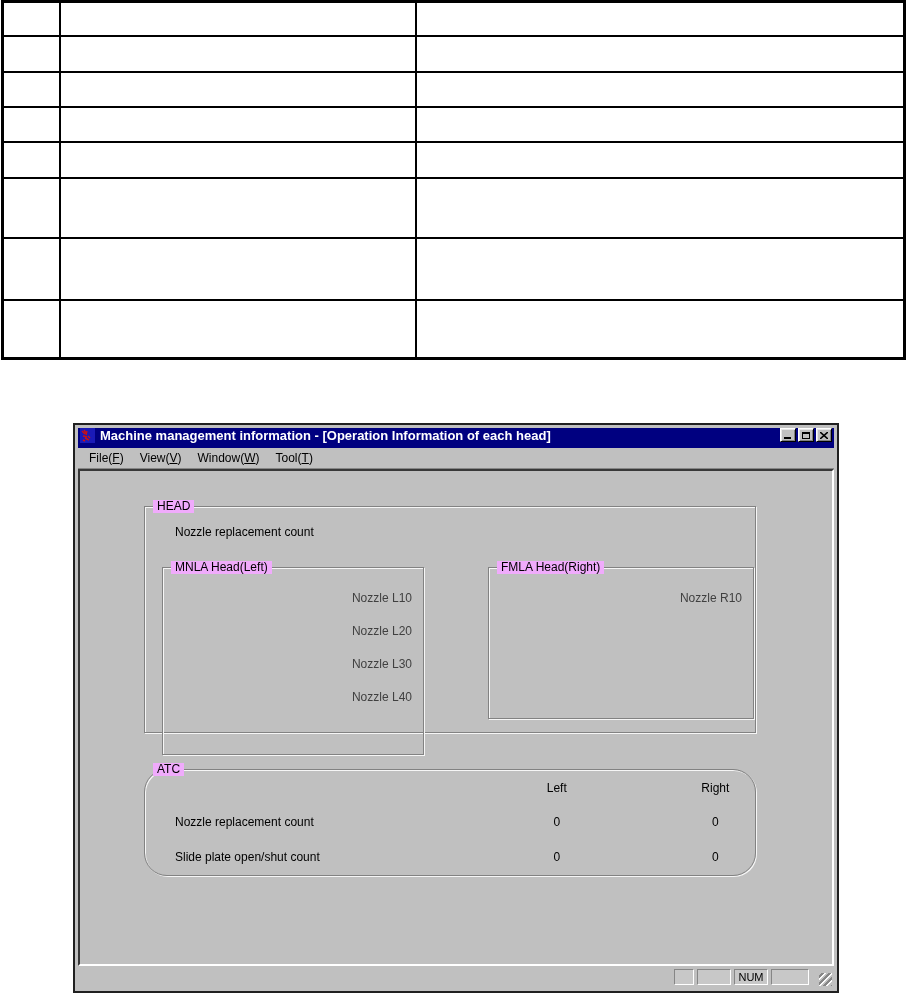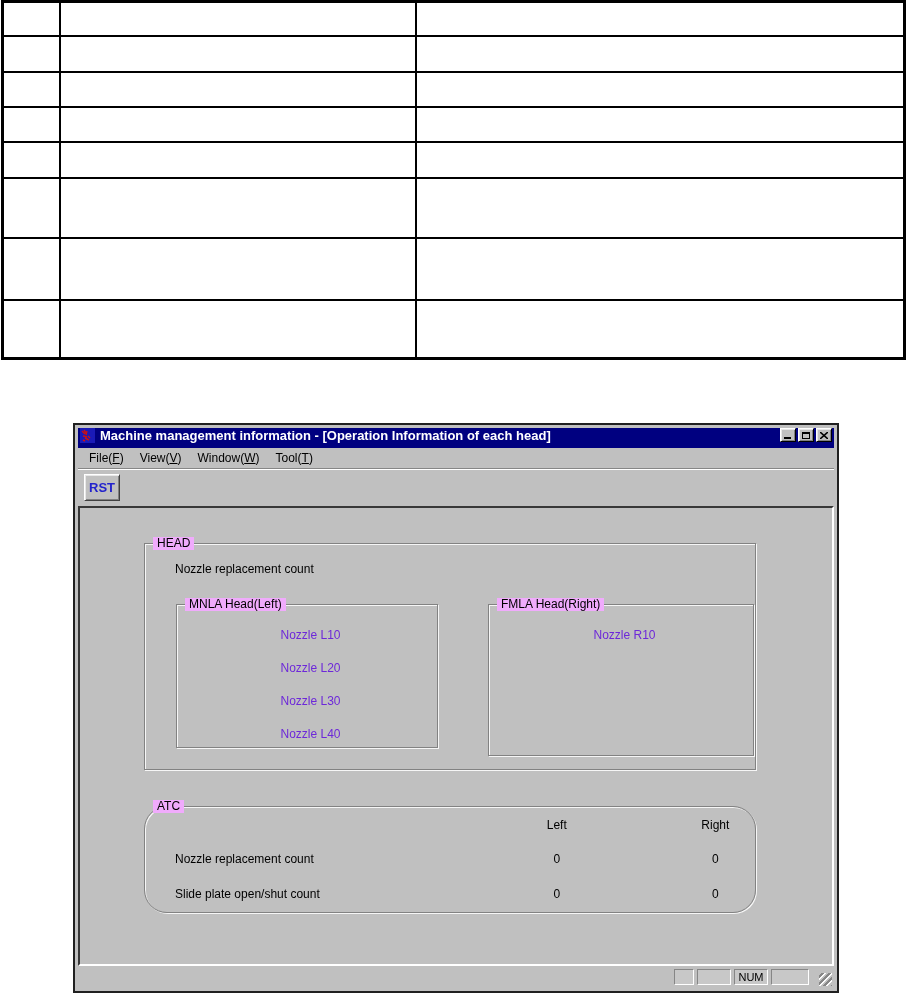--- a/index.html
+++ b/index.html
@@ -47,22 +47,22 @@
     border:2px solid; border-color:#383838 #ffffff #ffffff #383838; }
 
   .groupbox { position:absolute; border:1px solid #828282;
     box-shadow:inset 1px 1px 0 #f6f6f6, 1px 1px 0 #f6f6f6; }
   .grouplabel { position:absolute; top:-7px; left:8px; background:#f0abfc;
     padding:0 4px; font-size:12px; line-height:13px; color:#000; white-space:nowrap; }
 
   .head-desc { position:absolute; left:30px; top:18px; font-size:12px; color:#000; }
 
   .nrows { position:absolute; left:0; right:0; top:13px; }
-  .nrow { height:33px; display:flex; align-items:center; justify-content:center;
-    padding:0 11px 0 18px; font-size:12px; color:#6d28d9; }
+  .nrow { height:33px; display:flex; align-items:center; justify-content:flex-end;
+    padding:0 11px 0 18px; font-size:12px; color:#404040; }
 
   .atc-h { position:absolute; top:11px; font-size:12px; transform:translateX(-50%); }
   .atc-row { position:absolute; left:0; right:0; height:14px; font-size:12px; }
   .atc-name { position:absolute; left:30px; top:0; }
   .atc-val { position:absolute; top:0; transform:translateX(-50%); }
   .c-left { left:63.9%;padding-left:44px; }
   .c-right { left:93.5%; }
 
   .statusbar { height:22px; flex:0 0 auto; display:flex; align-items:center;
     justify-content:flex-end; padding:0 2px 0 0; }
@@ -150,31 +150,28 @@
       </div>
     </div>
 
     <div class="menubar">
       <span class="menuitem"><span>File(</span><u>F</u><span>)</span></span>
       <span class="menuitem"><span>View(</span><u>V</u><span>)</span></span>
       <span class="menuitem"><span>Window(</span><u>W</u><span>)</span></span>
       <span class="menuitem"><span>Tool(</span><u>T</u><span>)</span></span>
     </div>
 
-    <div class="toolbar">
-      <div class="rstbtn">RST</div>
-    </div>
 
     <div class="client">
 
       <div class="groupbox" style="left:64px; top:35px; width:612px; height:227px;">
         <span class="grouplabel">HEAD</span>
         <span class="head-desc">Nozzle replacement count</span>
 
-        <div class="groupbox" style="left:31px; top:60px; width:262px; height:144px;">
+        <div class="groupbox" style="left:17px; top:60px; width:262px; height:188px;">
           <span class="grouplabel">MNLA Head(Left)</span>
           <div class="nrows">
             <div class="nrow">
                 <span>Nozzle L1</span>
                 <span>0</span>
               </div>
             <div class="nrow">
                 <span>Nozzle L2</span>
                 <span>0</span>
               </div>

